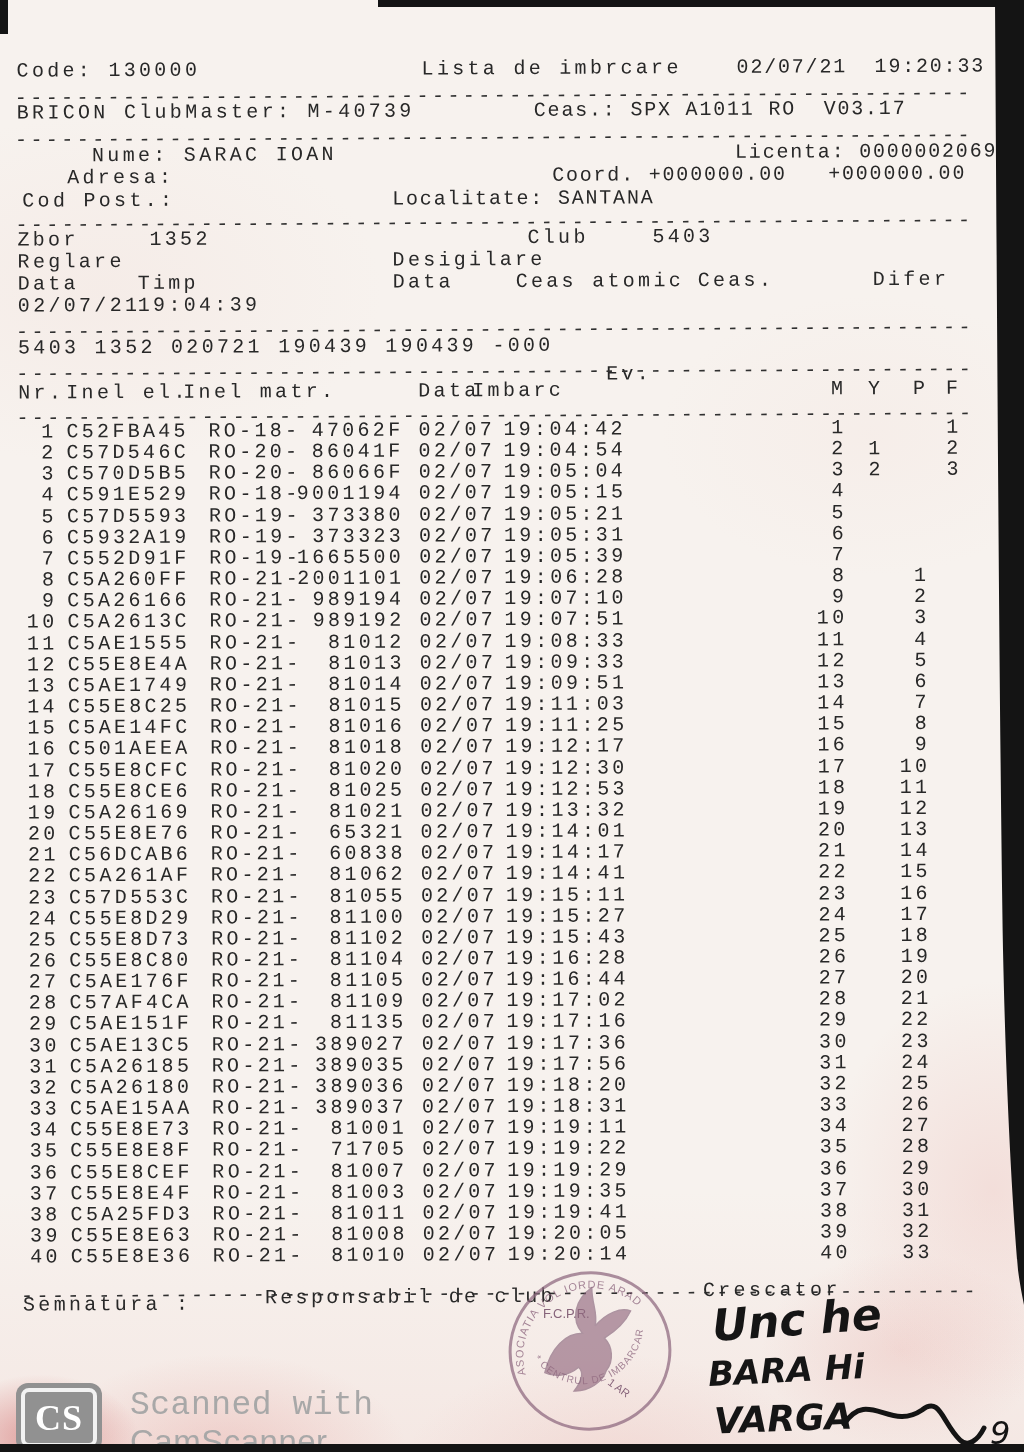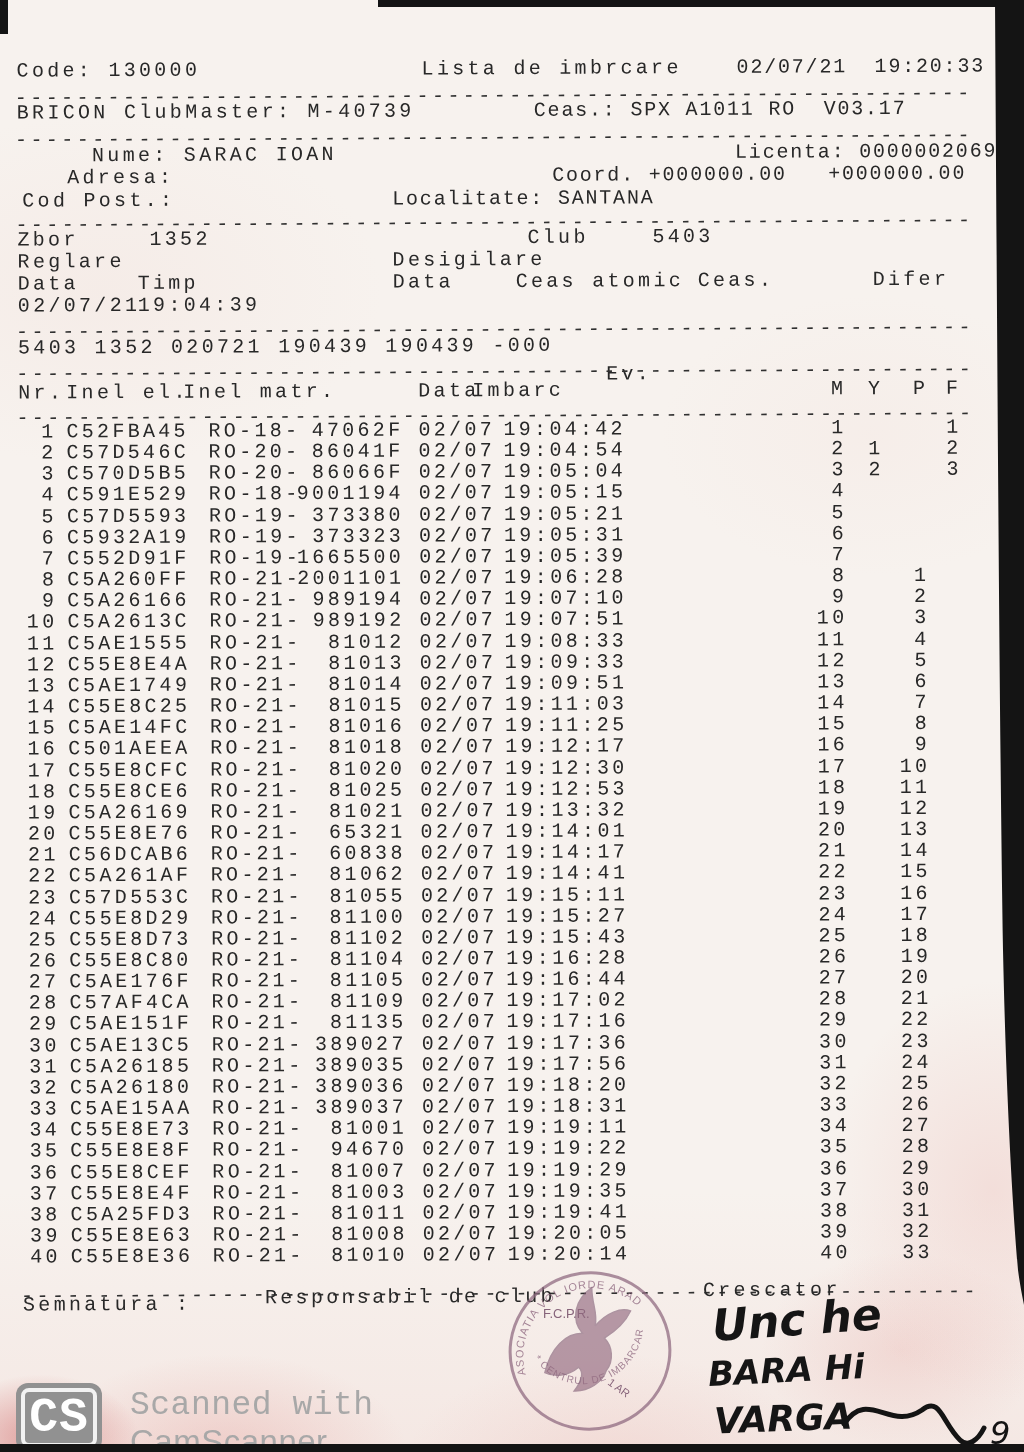--- a/index.html
+++ b/index.html
@@ -53,22 +53,22 @@
   
   .cs-badge{
     position:absolute;left:16px;top:1383px;width:86px;height:69px;
     background:#919191;border-radius:12px;z-index:3;
     display:flex;align-items:center;justify-content:center;
   }
   .cs-badge .frame{
     position:absolute;inset:5px;border:4px solid #f2f2f2;border-radius:8px;
   }
   .cs-badge .cs-txt{
-    position:relative;color:#ffffff;font-family:Liberation Mono, monospace;
-    font-weight:bold;font-size:48px;letter-spacing:1px;
+    position:relative;color:#ffffff;font-family:Liberation Serif, serif;
+    font-weight:bold;font-size:36px;letter-spacing:1px;
   }
   .cs-line{position:absolute;left:130px;color:#a8a8a8;z-index:3;
     font-family:"Liberation Sans",sans-serif;font-size:33px;letter-spacing:.5px;}
   .cs-line1{top:1387px;font-family:Liberation Mono, monospace;}
   .cs-line2{top:1423px;}
 </style>
 </head>
 <body>
 
 <div class="stains"></div>
@@ -456,21 +456,21 @@
         <span class="cell c-num">81001</span>
         <span class="cell c-data">02/07</span>
         <span class="cell c-imb">19:19:11</span>
         <span class="cell c-m">34</span>
         <span class="cell c-p">27</span>
       </div>
       <div class="row" style="top: 1138.44px;">
         <span class="cell c-nr">35</span>
         <span class="cell c-inel">C55E8E8F</span>
         <span class="cell c-pref">RO-21-</span>
-        <span class="cell c-num">94670</span>
+        <span class="cell c-num">71705</span>
         <span class="cell c-data">02/07</span>
         <span class="cell c-imb">19:19:22</span>
         <span class="cell c-m">35</span>
         <span class="cell c-p">28</span>
       </div>
       <div class="row" style="top: 1159.6px;">
         <span class="cell c-nr">36</span>
         <span class="cell c-inel">C55E8CEF</span>
         <span class="cell c-pref">RO-21-</span>
         <span class="cell c-num">81007</span>

